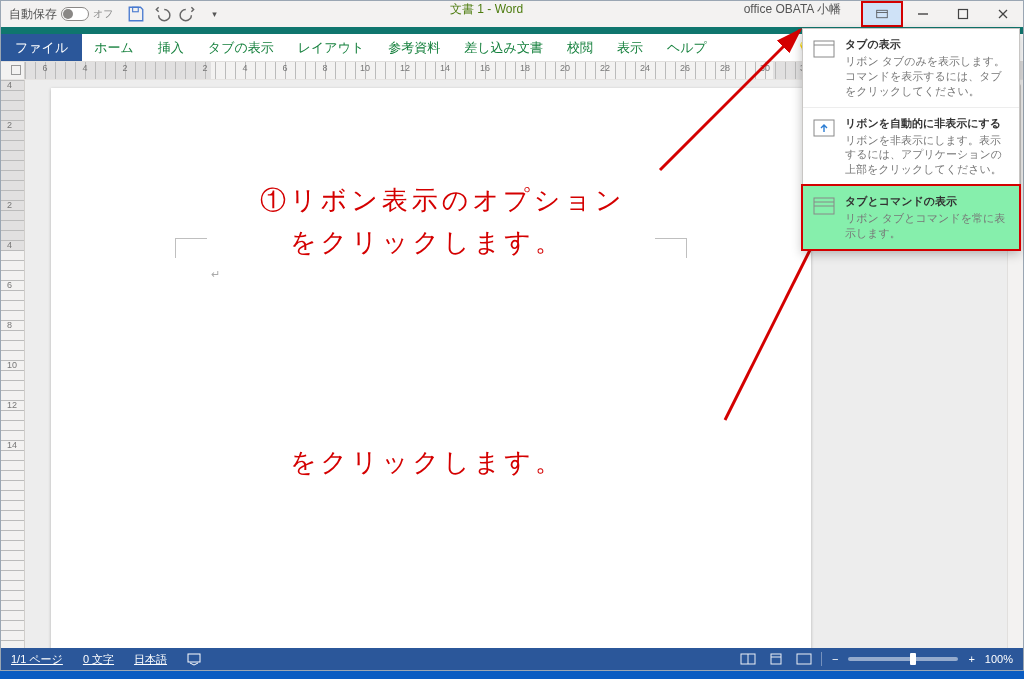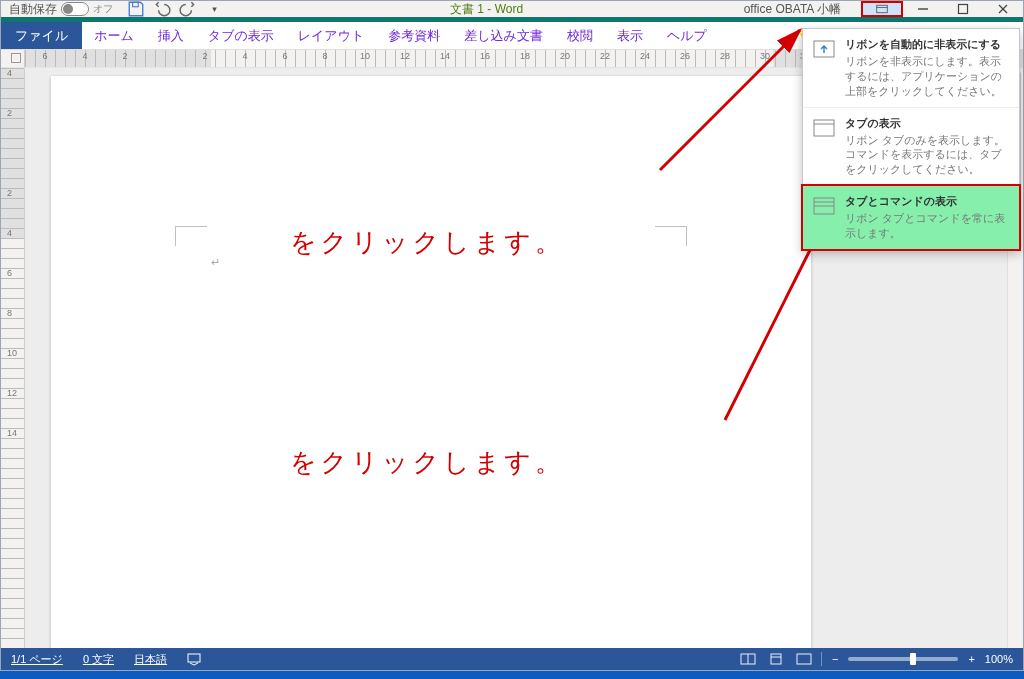--- a/index.html
+++ b/index.html
@@ -1,36 +1,36 @@
 <!DOCTYPE html>
 <html><head>
 <meta charset="utf-8">
 <style>
   * { margin: 0; padding: 0; box-sizing: border-box; font-family: "Yu Gothic UI", "Meiryo", sans-serif; }
   body { background: #0a5cc2; width: 1024px; height: 679px; overflow: hidden; position: relative; }
   .app { width: 1024px; height: 671px; background: #fff; display: flex; flex-direction: column; border: 1px solid #9aa6b3; }
 
   
-  .titlebar { height: 21px; background: #f3f2f1; display: flex; align-items: center; font-size: 12px; color: #555; border-bottom: 5px solid #0f766e; }
+  .titlebar { height: 33px; background: #f3f2f1; display: flex; font-size: 12px; color: #555; border-bottom: 7px solid #0f766e; }
   .titlebar .autosave { display: flex; align-items: center; gap: 4px; padding: 0 8px; }
   .toggle { width: 28px; height: 14px; border: 1px solid #8a8886; border-radius: 7px; position: relative; background: #fff; }
   .toggle::after { content: ""; position: absolute; width: 10px; height: 10px; background: #8a8886; border-radius: 50%; top: 1px; left: 1px; }
   .qat { display: flex; align-items: center; gap: 8px; padding: 0 6px; }
   .qat-icon { width: 18px; height: 18px; display: flex; align-items: center; justify-content: center; color: #555; }
   .title-center { flex: 1; text-align: center; color: #4d7c0f; }
   .title-right { padding-right: 20px; color: #555; }
   .winbtns { display: flex; height: 100%; }
   .winbtn { width: 40px; display: flex; align-items: center; justify-content: center; color: #444; }
   .winbtn.ribbon-opts { background: #cfe2f7; border: 2px solid #d40000; width: 42px; }
   .winbtn svg { width: 12px; height: 12px; }
 
   
   .menutabs { height: 28px; background: #fff; display: flex; align-items: stretch; font-size: 13px; border-bottom: 1px solid #e1dfdd; }
   .menutabs .file { background: #2b579a; color: #fff; padding: 0 14px; display: flex; align-items: center; }
-  .menutabs .tab { padding: 9px 12px; display: flex; align-items: center; color: #6d28d9; }
+  .menutabs .tab { padding: 9px 12px; display: flex; align-items: center; color: #15803d; }
   .menutabs .tellme { margin-left: auto; display: flex; align-items: center; gap: 6px; padding: 0 10px; color: #666; font-size: 12px; }
 
   
   .ruler-row { height: 18px; background: #f3f2f1; display: flex; font-size: 9px; color: #777; border-bottom: 1px solid #e6e4e2; }
   .ruler-corner { width: 24px; border-right: 1px solid #d0cecb; position: relative; }
   .ruler-corner::before { content: ""; position: absolute; right: 3px; top: 3px; width: 8px; height: 8px; border: 1px solid #999; }
   .hruler { flex: 1; position: relative; overflow: hidden; }
   .hruler .ticks { position: absolute; left: 0; top: 0; right: 0; bottom: 0;
     background: repeating-linear-gradient(to right, #bbb 0, #bbb 1px, transparent 1px, transparent 10px); }
   .hruler .labels { position: absolute; top: 1px; left: 0; right: 0; display: flex; }
@@ -254,57 +254,57 @@
       <span>100%</span>
     </div>
   </div>
 </div>
 
 <div class="dropdown">
   <div class="ddopt">
     <div class="ico">
         <svg width="22" height="18" viewBox="0 0 22 18">
           <rect x="1" y="1" width="20" height="16" fill="none" stroke="#888"></rect>
-          <path d="M11 13V6M8 9l3-3 3 3" fill="none" stroke="#2b7cd3" stroke-width="1.4"></path>
+          <line x1="1" y1="5" x2="21" y2="5" stroke="#888"></line>
         </svg>
       </div>
     <div class="txt">
-        <div class="t">リボンを自動的に非表示にする</div>
-        <div class="d">リボンを非表示にします。表示するには、アプリケーションの上部をクリックしてください。</div>
+        <div class="t">タブの表示</div>
+        <div class="d">リボン タブのみを表示します。コマンドを表示するには、タブをクリックしてください。</div>
       </div>
   </div>
   <div class="ddopt">
     <div class="ico">
         <svg width="22" height="18" viewBox="0 0 22 18">
           <rect x="1" y="1" width="20" height="16" fill="none" stroke="#888"></rect>
-          <line x1="1" y1="5" x2="21" y2="5" stroke="#888"></line>
+          <path d="M11 13V6M8 9l3-3 3 3" fill="none" stroke="#2b7cd3" stroke-width="1.4"></path>
         </svg>
       </div>
     <div class="txt">
-        <div class="t">タブの表示</div>
-        <div class="d">リボン タブのみを表示します。コマンドを表示するには、タブをクリックしてください。</div>
+        <div class="t">リボンを自動的に非表示にする</div>
+        <div class="d">リボンを非表示にします。表示するには、アプリケーションの上部をクリックしてください。</div>
       </div>
   </div>
   <div class="ddopt selected">
     <div class="ico">
         <svg width="22" height="18" viewBox="0 0 22 18">
           <rect x="1" y="1" width="20" height="16" fill="none" stroke="#888"></rect>
           <line x1="1" y1="5" x2="21" y2="5" stroke="#888"></line>
           <line x1="1" y1="9" x2="21" y2="9" stroke="#888"></line>
         </svg>
       </div>
     <div class="txt">
         <div class="t">タブとコマンドの表示</div>
         <div class="d">リボン タブとコマンドを常に表示します。</div>
       </div>
   </div>
 </div>
 
 <div class="anno" style="left:260px; top:180px;">
-  <br><span>　をクリックします。</span>
+  <span>①リボン表示のオプション</span><br><span>　をクリックします。</span>
 </div>
 <div class="anno" style="left:260px; top:400px;">
   <br><span>　をクリックします。</span>
 </div>
 
 <svg class="arrows" width="1024" height="679">
   <defs>
       <marker id="ah" markerWidth="10" markerHeight="10" refX="8" refY="3" orient="auto">
         <path d="M0,0 L9,3 L0,6 z" fill="#d40000"></path>
       </marker>

